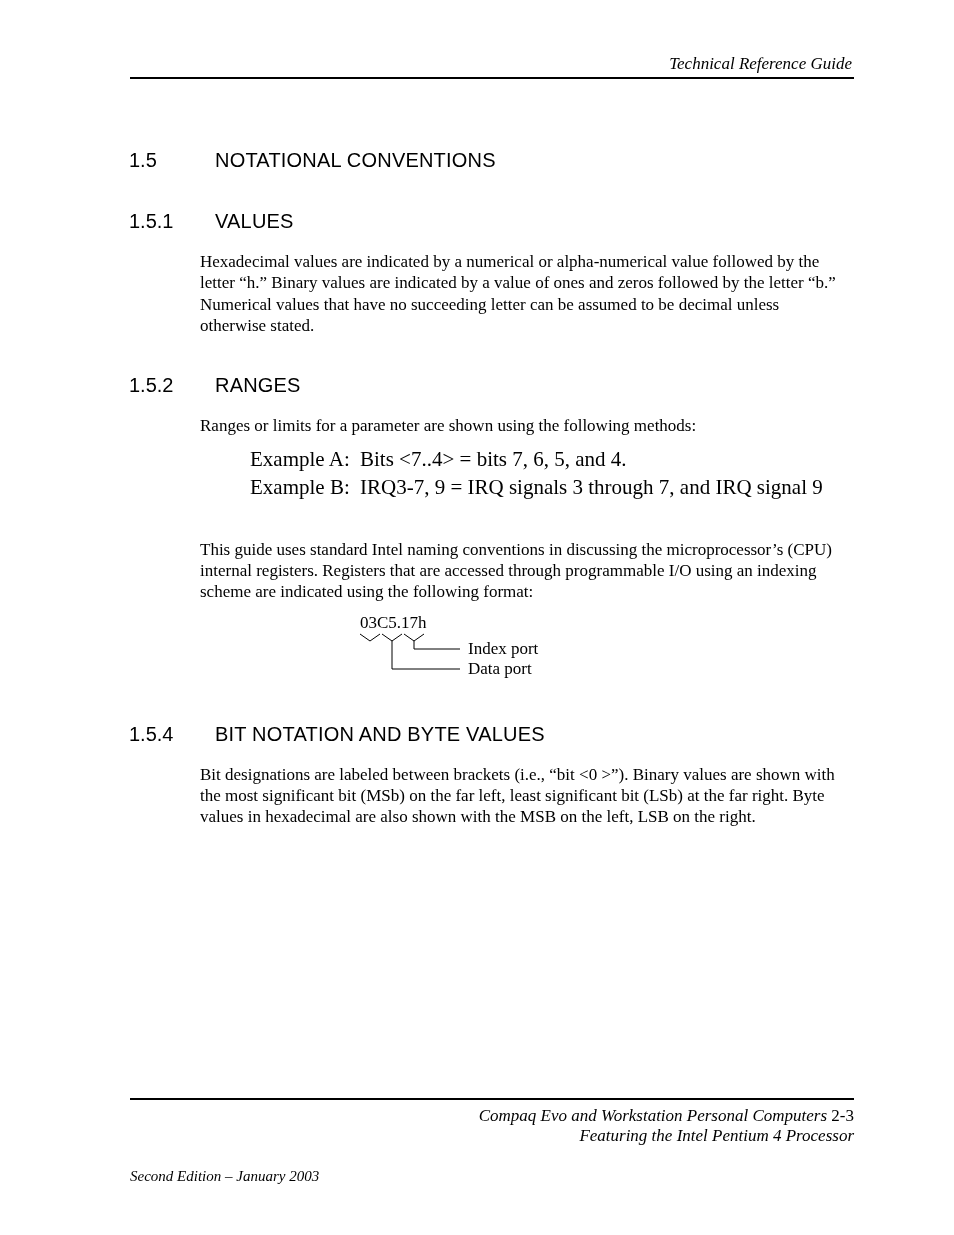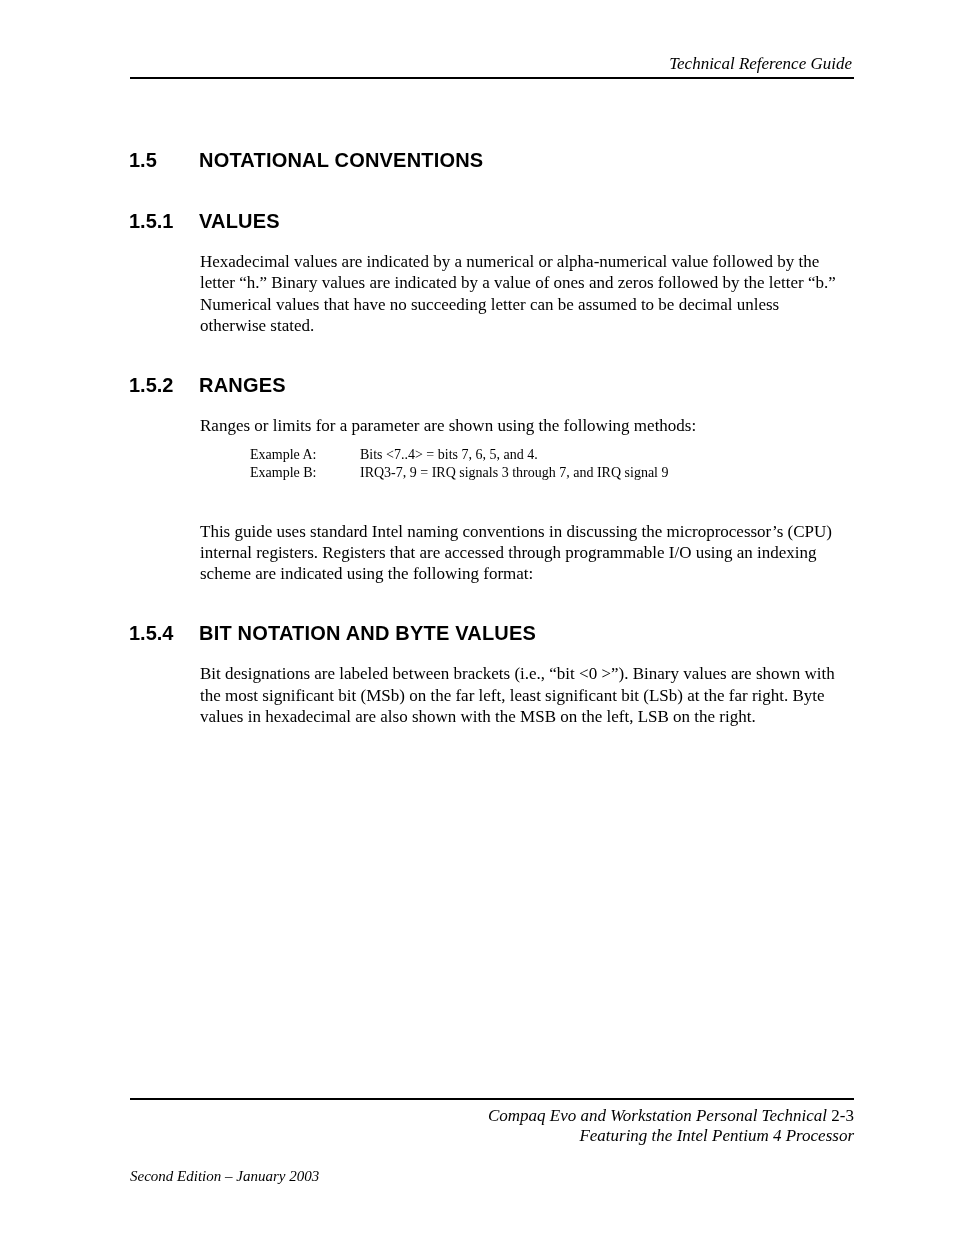--- a/index.html
+++ b/index.html
@@ -28,42 +28,43 @@
     padding-bottom: 3px;
     margin-bottom: 70px;
   }
   .section {
     margin-bottom: 38px;
   }
   .h-row {
     display: flex;
     align-items: baseline;
     font-family: Arial, Helvetica, sans-serif;
-    font-weight: bold;
+    font-weight: normal;
     font-size: 20px;
     margin-bottom: 18px;
     margin-left: -1px;
+    gap: 16px;
   }
   .h-num {
     width: 70px;
     flex: 0 0 70px;
   }
   .h-title {
     letter-spacing: 0.2px;
   }
   .body-text {
     font-size: 17px;
     line-height: 1.25;
     margin-left: 70px;
     margin-right: 10px;
     margin-bottom: 10px;
   }
   .examples {
     margin-left: 120px;
-    font-size: 14px;
+    font-size: 21px;
     line-height: 1.3;
     margin-top: 8px;
     margin-bottom: 26px;
   }
   .ex-row {
     display: flex;
   }
   .ex-label {
     width: 110px;
     flex: 0 0 110px;
@@ -161,33 +162,49 @@
       <div class="ex-row">
         <span class="ex-label">Example B:</span>
         <span>IRQ3-7, 9 = IRQ signals 3 through 7, and IRQ signal 9</span>
       </div>
     </div>
   </div>
 
   <div class="section">
     <p class="body-text">This guide uses standard Intel naming conventions in discussing the microprocessor’s  (CPU) internal registers.  Registers that are accessed through programmable I/O using an indexing scheme are indicated using the following format:</p>
 
+    <div class="diagram-wrap">
+      <div class="diagram-inner">
+        <span class="reg-code">03C5.17h</span>
+        <svg class="callouts" width="110" height="52">
+          <path d="M0 3 L10 10 L20 3" stroke="#000" fill="none" stroke-width="1"></path>
+          <path d="M22 3 L32 10 L42 3" stroke="#000" fill="none" stroke-width="1"></path>
+          <path d="M44 3 L54 10 L64 3" stroke="#000" fill="none" stroke-width="1"></path>
+          <line x1="54" y1="10" x2="54" y2="18" stroke="#000" stroke-width="1"></line>
+          <line x1="54" y1="18" x2="100" y2="18" stroke="#000" stroke-width="1"></line>
+          <line x1="32" y1="10" x2="32" y2="38" stroke="#000" stroke-width="1"></line>
+          <line x1="32" y1="38" x2="100" y2="38" stroke="#000" stroke-width="1"></line>
+        </svg>
+        <span class="label-index">Index port</span>
+        <span class="label-data">Data port</span>
+      </div>
+    </div>
 
   </div>
 
   <div class="section" style="margin-top:33px;">
     <div class="h-row">
       <span class="h-num">1.5.4</span>
       <span class="h-title">BIT NOTATION AND BYTE VALUES</span>
     </div>
     <p class="body-text">Bit designations are labeled between brackets (i.e., “bit &lt;0 &gt;”). Binary values are shown with the most significant bit (MSb) on the far left, least significant bit (LSb) at the far right. Byte values in hexadecimal are also shown with the MSB on the left, LSB on the right.</p>
   </div>
 
   <div class="footer">
     <div class="foot-rule"></div>
     <div class="foot-line1">
-      <span class="foot-italic">Compaq Evo and Workstation Personal Technical</span><span>  2-3</span>
+      <span class="foot-italic">Compaq Evo and Workstation Personal Computers</span><span>  2-3</span>
     </div>
     <div class="foot-line2 foot-italic">Featuring the Intel Pentium 4 Processor</div>
     <div class="foot-edition">Second Edition – January 2003</div>
   </div>
 
 </div>
 
 </body></html>

